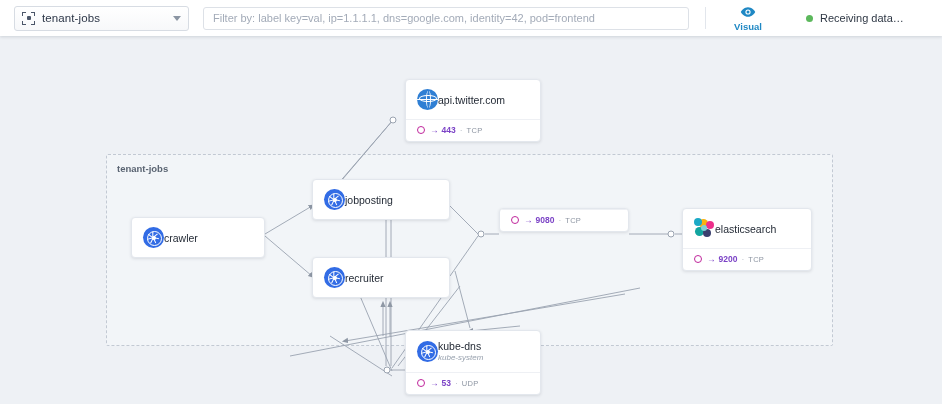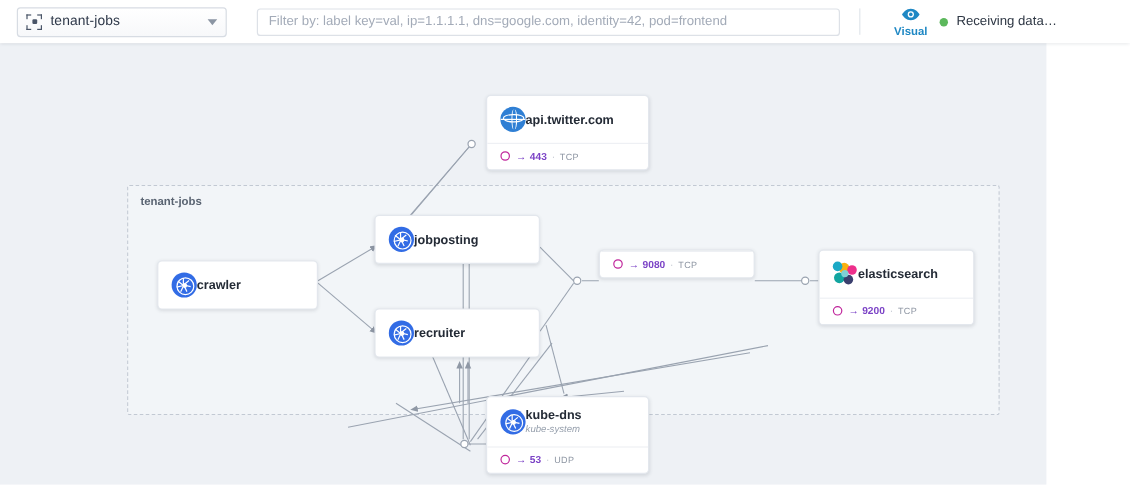--- a/index.html
+++ b/index.html
@@ -2,21 +2,21 @@
 <html><head>
 <meta charset="utf-8">
 <style>
   * { box-sizing: border-box; margin: 0; padding: 0; }
   html, body {
     width: 942px; height: 404px;
     font-family: "Liberation Sans", sans-serif;
     background: #ffffff;
     overflow: hidden;
   }
-  #app { position: relative; width: 872px; height: 404px; background: #eef1f5; }
+  #app { position: relative; width: 942px; height: 404px; background: #eef1f5; }
 
   
   .header {
     position: absolute; top: 0; left: 0;
     width: 942px; height: 36px;
     background: #ffffff;
     box-shadow: 0 1px 3px rgba(40,50,70,.16);
     display: flex; align-items: center;
     z-index: 20;
   }
@@ -43,21 +43,21 @@
   .ns-icon i.ctr { top:4.5px; left:4.5px; width:4px; height:4px; border:none; background:#4a5568; border-radius:1px; }
   .ns-label { font-size: 11.5px; color: #2d3748; flex: 1; letter-spacing: .1px; }
   .caret {
     width: 0; height: 0;
     border-left: 4px solid transparent;
     border-right: 4px solid transparent;
     border-top: 5px solid #8b95a3;
   }
 
   .filter-input {
-    margin-left: 25px;
+    margin-left: 14px;
     width: 486px; height: 23px;
     border: 1px solid #dde1e7;
     border-radius: 3px;
     background: #ffffff;
     font-family: "Liberation Sans", sans-serif;
     font-size: 11px;
     color: #3b4453;
     padding: 0 9px;
     outline: none;
   }
@@ -74,20 +74,21 @@
   .tool-verdict .txt { color: #3d4756; }
   .tool-visual { margin-left: 18px; width: 48px; }
   .tool-visual .txt { color: #1f88c4; font-weight: bold; }
 
   .hdr-divider {
     width: 1px; height: 22px; background: #e2e6ec;
     margin-left: 16px;
   }
 
   .status {
+    margin-left: 34px;
     display: flex; align-items: center;
   }
   .status-dot {
     width: 7px; height: 7px; border-radius: 50%;
     background: #5cb85c; margin-right: 7px;
   }
   .status-text { font-size: 11px; color: #2e3744; white-space: nowrap; }
 
   
   .canvas { position: absolute; top: 36px; left: 0; width: 942px; height: 368px; }
@@ -109,21 +110,21 @@
     position: absolute;
     background: #ffffff;
     border: 1px solid #e3e7ed;
     border-radius: 4px;
     box-shadow: 0 1px 3px rgba(45,55,72,.13);
     overflow: hidden;
     cursor: pointer;
   }
   .node-head { display: flex; align-items: center; padding: 9px 11px; }
   .node-titles { display: flex; flex-direction: column; justify-content: center; }
-  .node-title { font-size: 10.5px; font-weight: bold; color: #242b36; line-height: 12px; }
+  .node-title { font-size: 10.5px; font-weight: normal; color: #242b36; line-height: 12px; }
   .node-sub { font-size: 8px; color: #97a0ad; line-height: 10px; margin-top: 1px; font-style: italic; }
 
   .node-ports { border-top: 1px solid #eef0f4; padding: 5px 11px 6px; display: flex; align-items: center; }
   .port-bullet {
     width: 8px; height: 8px; border-radius: 50%;
     border: 1.8px solid #c0269c; margin-right: 5px; flex: 0 0 8px;
   }
   .port-arrow { font-size: 8.5px; color: #7b42c6; margin-right: 3px; line-height: 8px; }
   .port-num { font-size: 8.5px; font-weight: bold; color: #7b42c6; }
   .port-sep { font-size: 8.5px; color: #b9bfc9; margin: 0 4px; }

